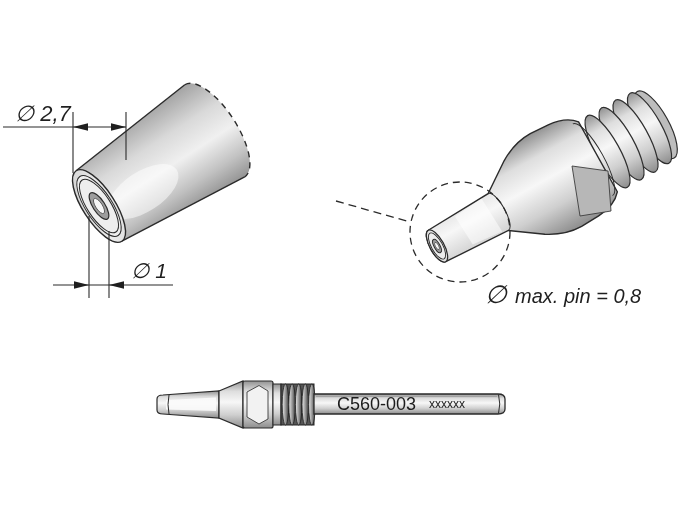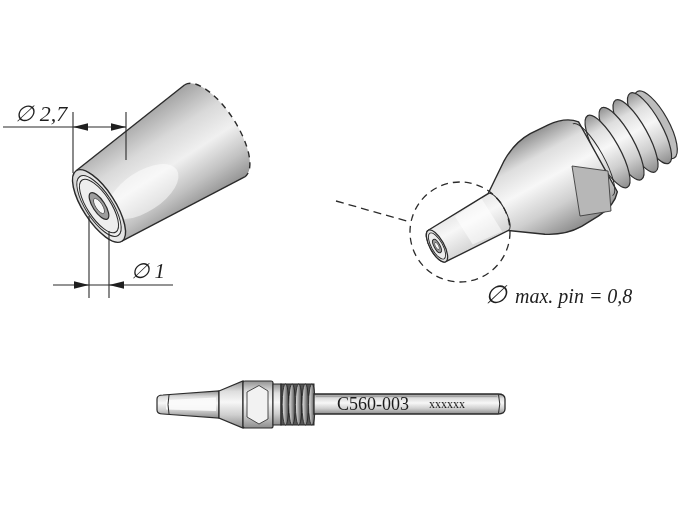--- a/index.html
+++ b/index.html
@@ -1,17 +1,17 @@
 <!DOCTYPE html>
 <html><head>
 <meta charset="utf-8">
 <style>
   html,body{margin:0;padding:0;background:#fff;}
   #canvas{position:relative;width:700px;height:525px;background:#ffffff;overflow:hidden;
-          font-family:Liberation Serif, serif;}
+          font-family:Liberation Sans, sans-serif;}
   svg{position:absolute;top:0;left:0;}
   text{user-select:none;}
   .dim-text{font-style:italic;fill:#1f1f1f;}
   .mark-text{fill:#1c1c1c;}
 </style>
 </head>
 <body>
 
 <div id="canvas">
 <svg width="700" height="525" viewBox="0 0 700 525">

